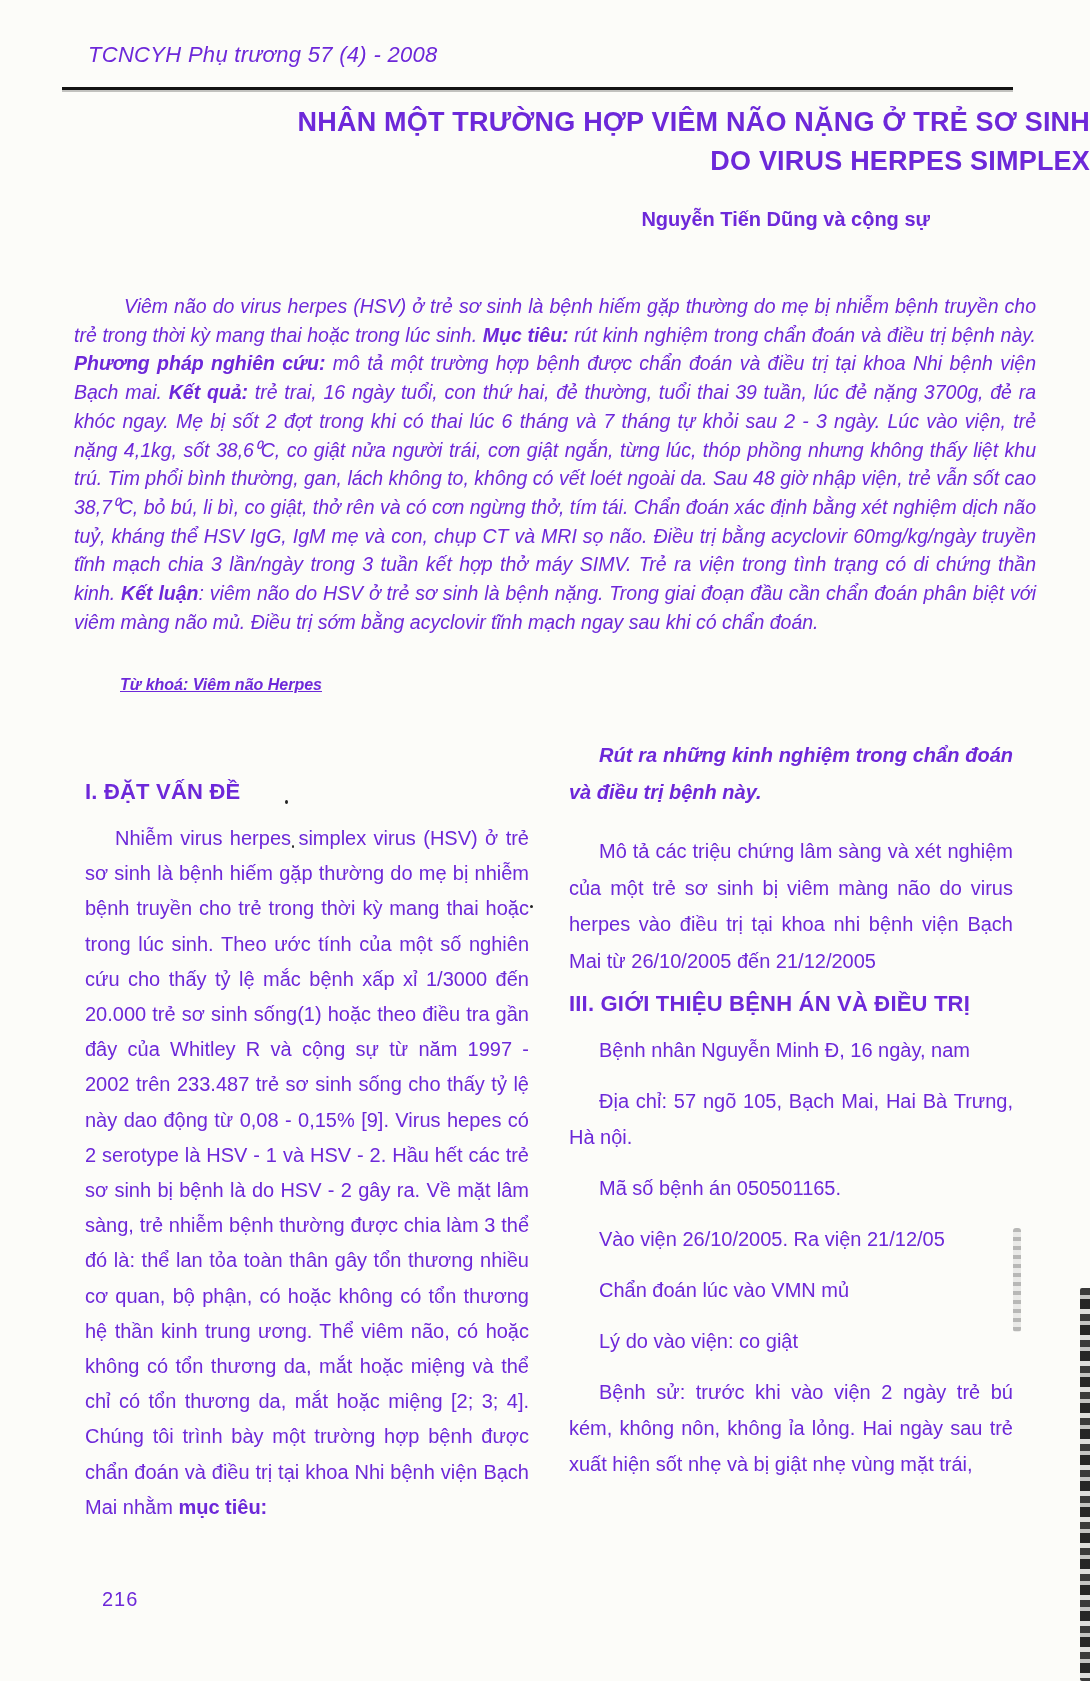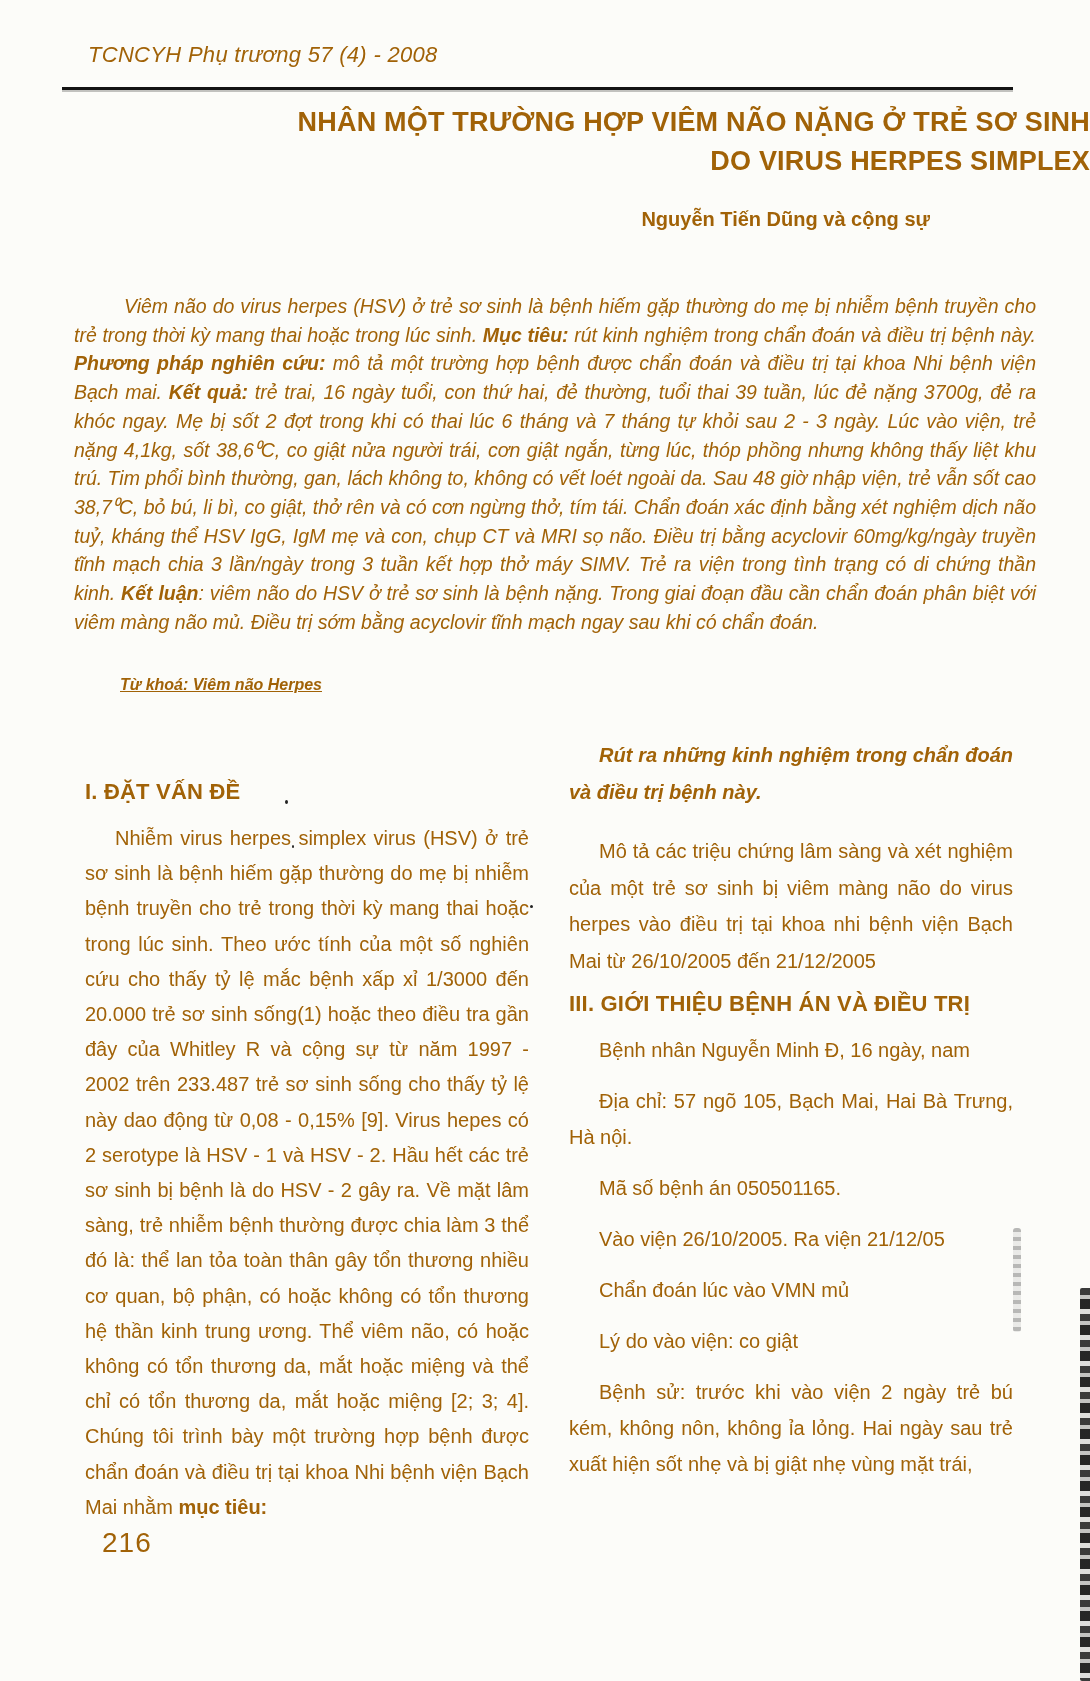--- a/index.html
+++ b/index.html
@@ -1,21 +1,21 @@
 <!DOCTYPE html>
 <html lang="vi"><head>
 <meta charset="utf-8">
 <style>
   html,body { margin:0; padding:0; background:#e8e8e4; }
   .page {
     position:relative;
     width:1090px; height:1681px;
     margin:0 auto;
     background:#fcfcf9;
-    color:#a16207;
+    color:#6d28d9;
     font-family:"Liberation Sans", sans-serif;
     overflow:hidden;
   }
   .journal-header {
     position:absolute; top:42px; left:88px;
     font-style:italic; font-size:22px; letter-spacing:0.3px;
   }
   .header-rule {
     position:absolute; top:87px; left:62px; width:951px; height:3px;
     background:#141414;
@@ -62,22 +62,22 @@
     position:absolute; right:122px; bottom:-16px;
     width:17px; height:10px; background:#111;
     border-radius:50% 40% 50% 45%;
     transform:rotate(-32deg);
   }
   .report-para { margin-top:22px; line-height:36.5px; }
   .heading3 { margin-top:12px; }
   .details { margin-top:4px; }
   .details .body-para { margin-top:15px; line-height:36px; }
   .page-number {
-    position:absolute; left:102px; top:1527px;
-    font-size:28px; letter-spacing:1px;
+    position:absolute; left:102px; top:1588px;
+    font-size:20px; letter-spacing:1px;
   }
   .edge-band {
     position:absolute; right:0; top:1288px; width:10px; height:393px;
     background:repeating-linear-gradient(180deg,
       rgba(25,25,25,0.85) 0 7px,
       rgba(90,90,90,0.35) 7px 11px,
       rgba(15,15,15,0.9) 11px 21px,
       rgba(130,130,130,0.25) 21px 26px);
     border-radius:2px 0 0 2px;
   }

